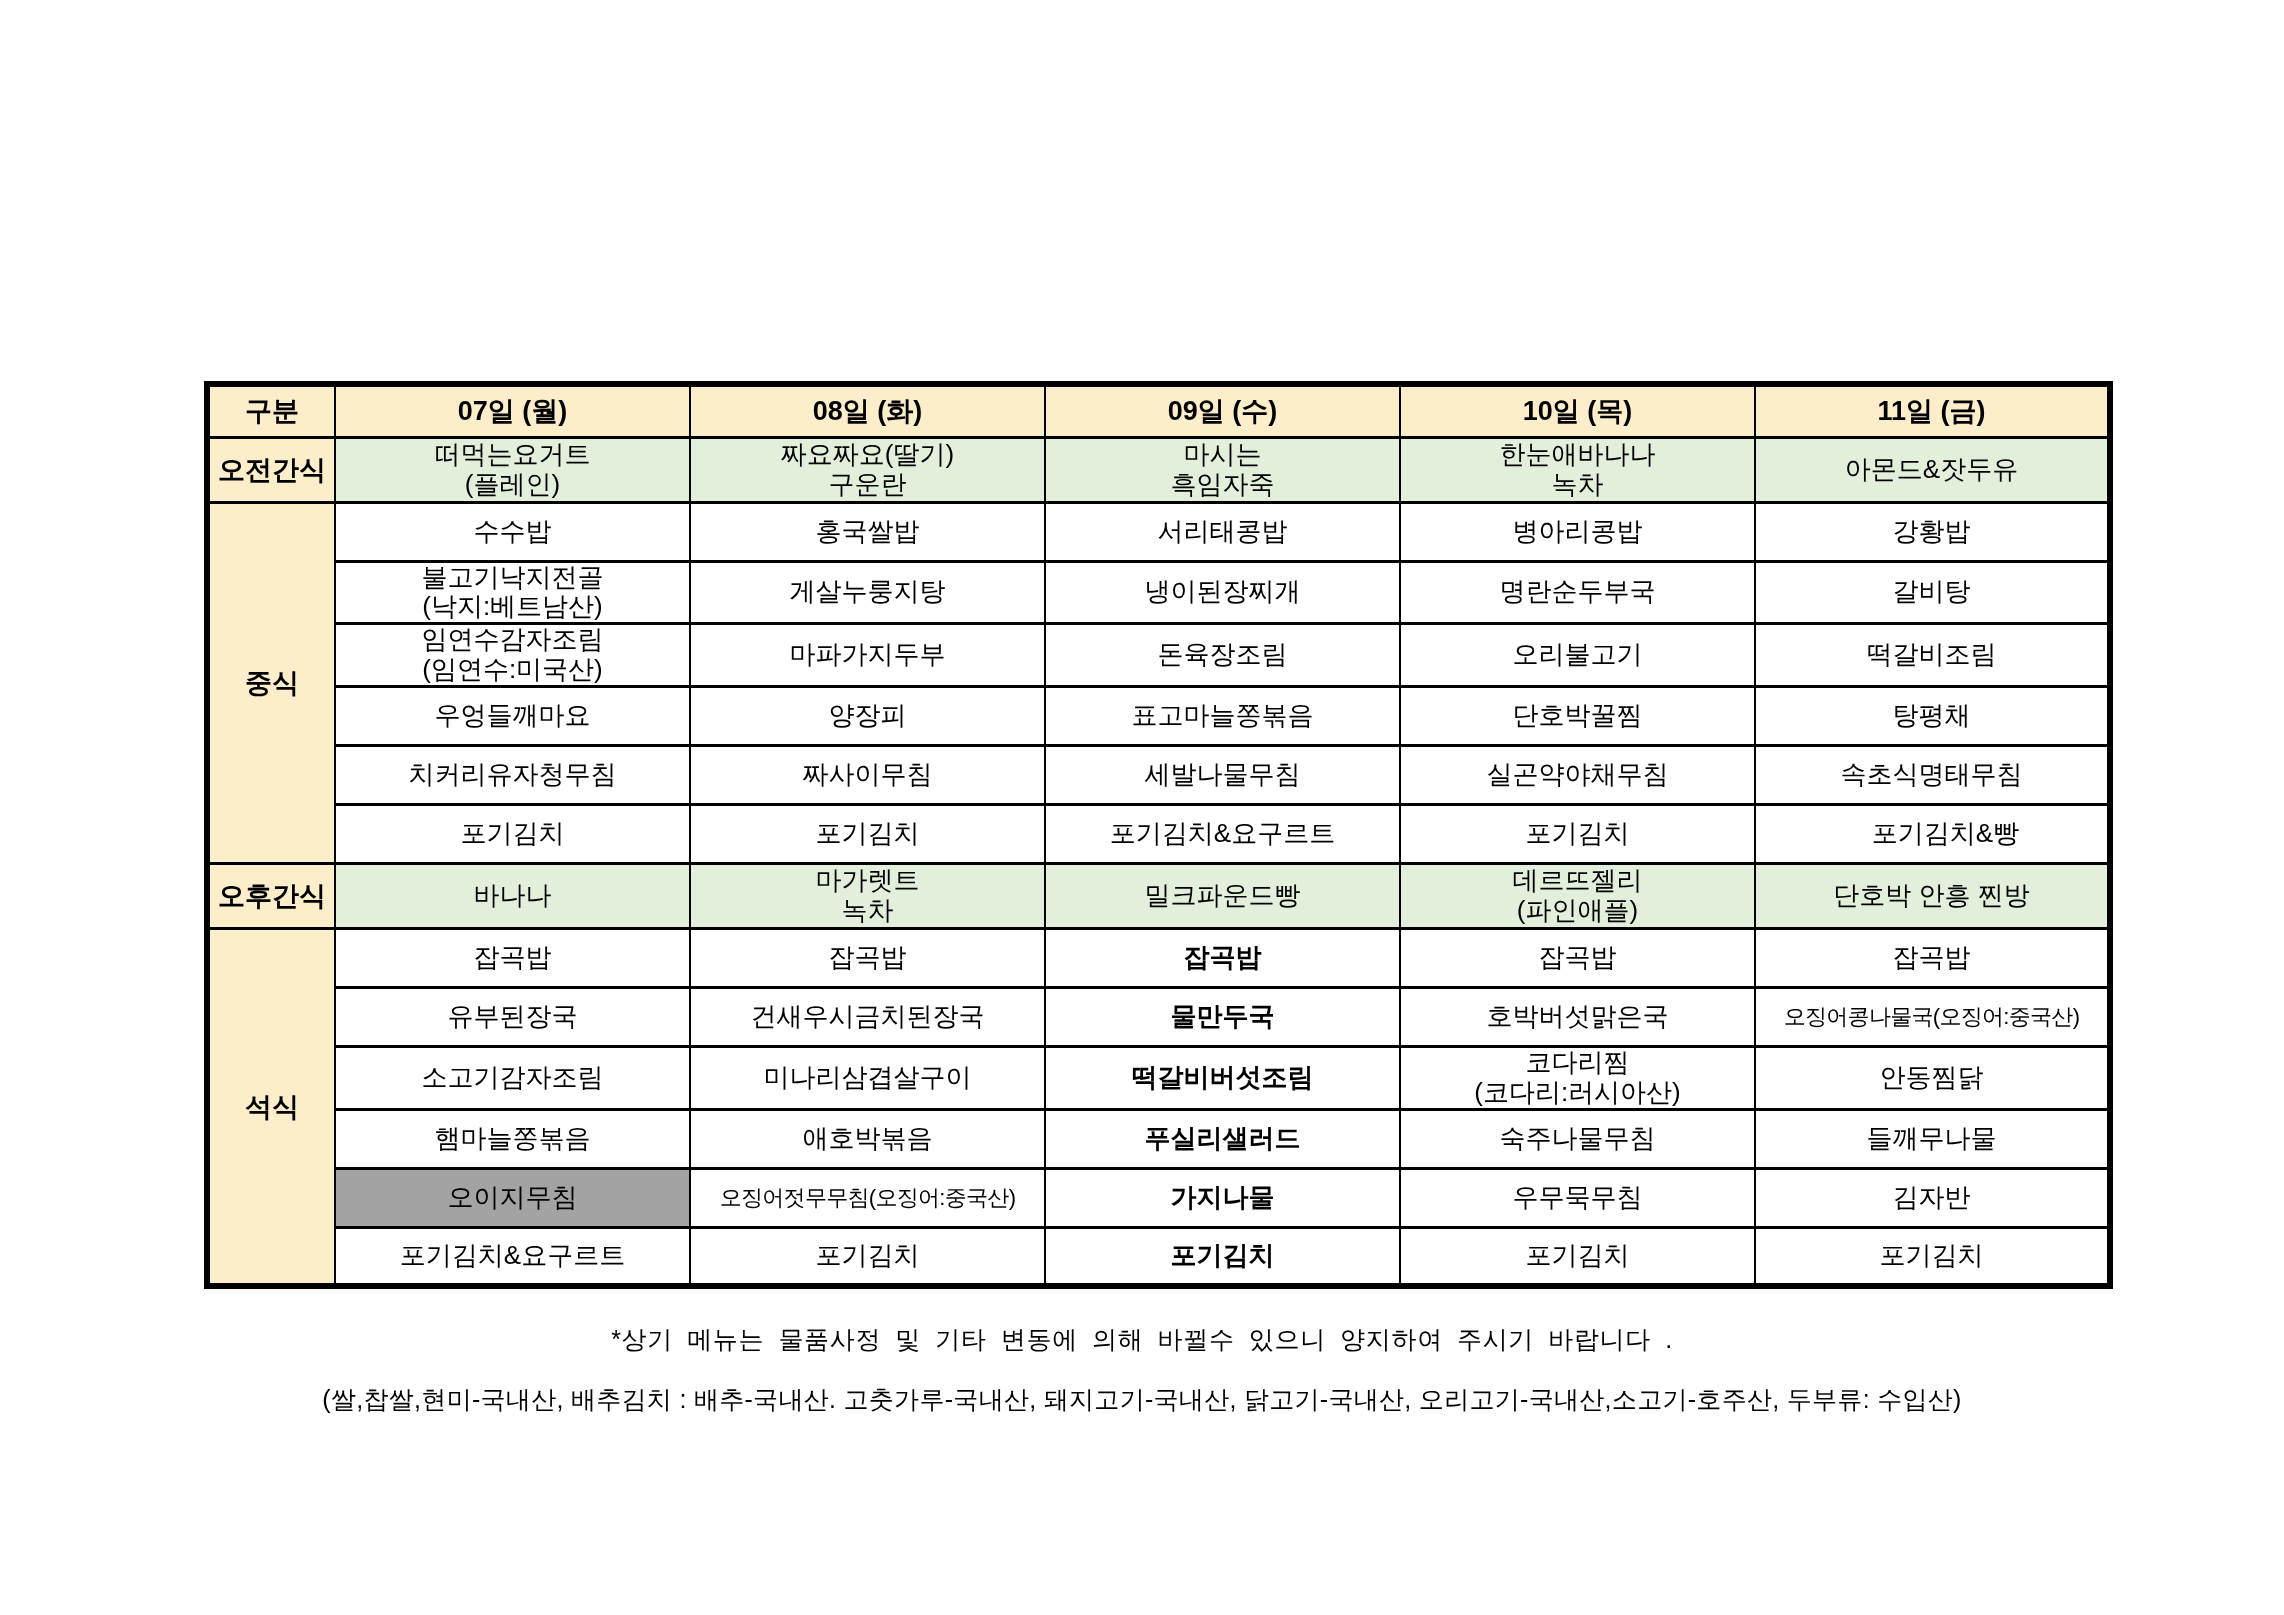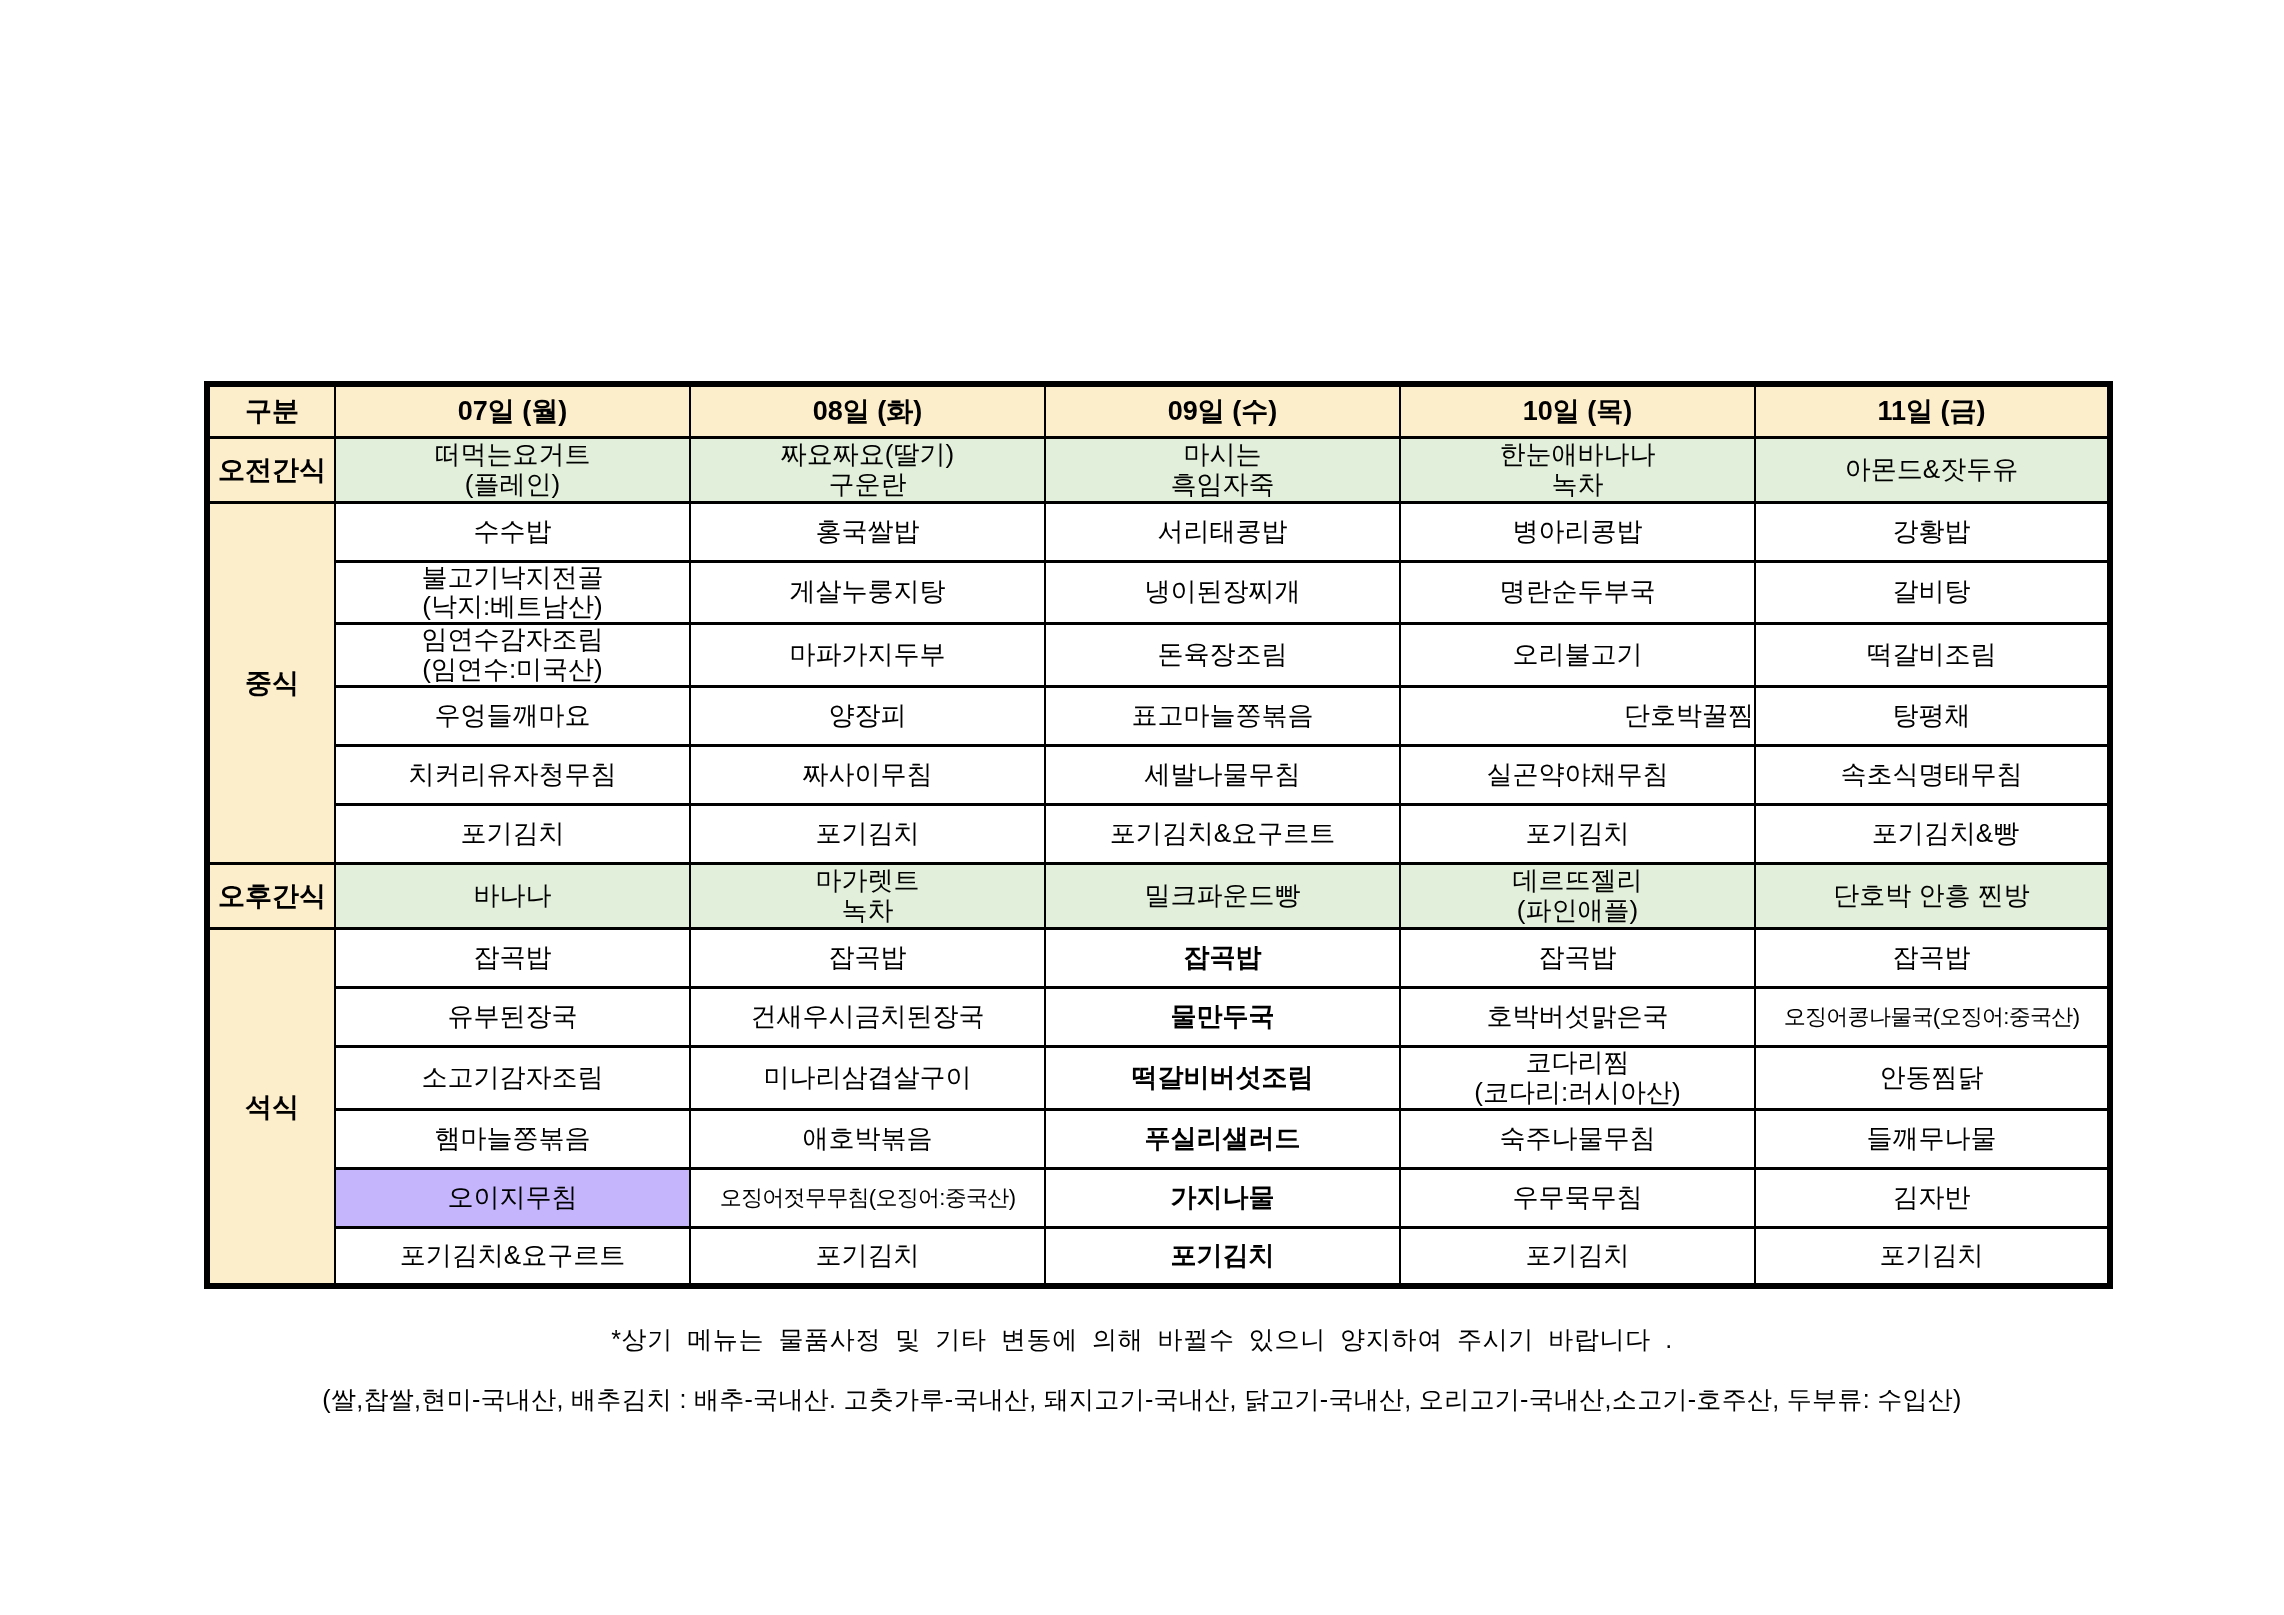--- a/index.html
+++ b/index.html
@@ -174,21 +174,21 @@
         <tr class="meal-row">
           <td style="background: rgb(255, 255, 255);">
             <div>우엉들깨마요</div>
           </td>
           <td style="background: rgb(255, 255, 255);">
             <div>양장피</div>
           </td>
           <td style="background: rgb(255, 255, 255); text-align: center;">
             <div>표고마늘쫑볶음</div>
           </td>
-          <td style="background: rgb(255, 255, 255); text-align: right;">
+          <td style="background: rgb(255, 255, 255);">
             <div>단호박꿀찜</div>
           </td>
           <td style="background: rgb(255, 255, 255);">
             <div>탕평채</div>
           </td>
         </tr>
         <tr class="meal-row">
           <td style="background: rgb(255, 255, 255);">
             <div>치커리유자청무침</div>
           </td>
@@ -306,21 +306,21 @@
             <div>푸실리샐러드</div>
           </td>
           <td style="background: rgb(255, 255, 255);">
             <div>숙주나물무침</div>
           </td>
           <td style="background: rgb(255, 255, 255);">
             <div>들깨무나물</div>
           </td>
         </tr>
         <tr class="meal-row">
-          <td style="background: #c4b5fd;">
+          <td style="background: #a3a3a3;">
             <div>오이지무침</div>
           </td>
           <td class="long" style="background: rgb(255, 255, 255);">
             <div>오징어젓무무침(오징어:중국산)</div>
           </td>
           <td class="bold" style="background: rgb(255, 255, 255);">
             <div>가지나물</div>
           </td>
           <td style="background: rgb(255, 255, 255);">
             <div>우무묵무침</div>

